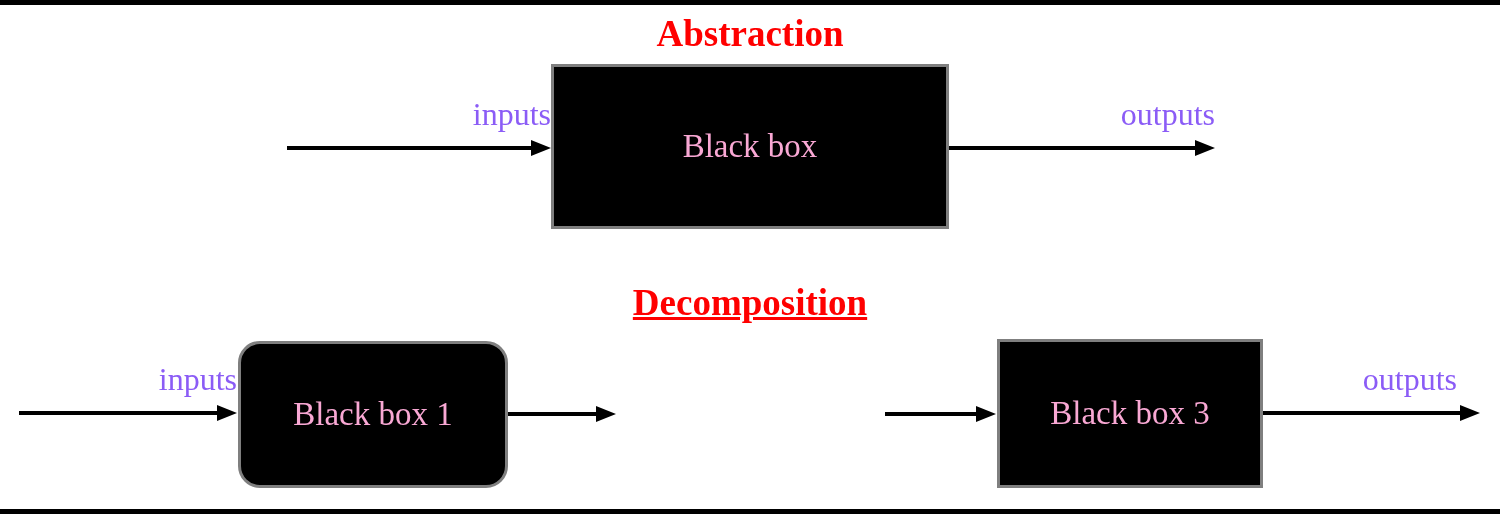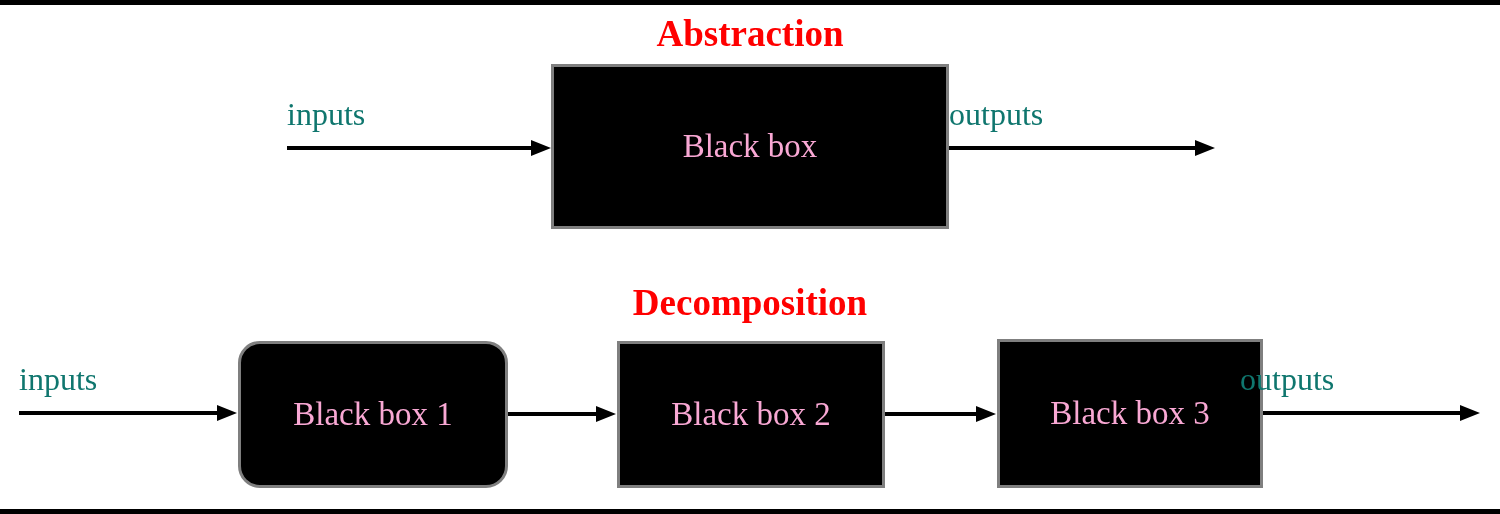--- a/index.html
+++ b/index.html
@@ -58,22 +58,22 @@
     right: 0;
     top: 0;
     width: 0;
     height: 0;
     border-style: solid;
     border-width: 8px 0 8px 20px;
     border-color: transparent transparent transparent #000000;
   }
   .flow-label {
     position: absolute;
-    text-align: left;
-    color: #0f766e;
+    text-align: right;
+    color: #8b5cf6;
     font-size: 32px;
     line-height: 1.1;
   }
 </style>
 </head>
 <body>
 
 <div id="stage">
 
   <div class="frame-bar" style="top:0;"></div>
@@ -92,41 +92,38 @@
     <span>Black box</span>
   </div>
 
   <div class="flow-label" style="left:949px; width:266px; top:97px;">outputs</div>
 
   <div class="arrow" style="left:949px; width:266px; top:140px;">
     <div class="line"></div>
     <div class="head"></div>
   </div>
 
-  <div class="section-title" style="top:284px;">Decomposition</div>
+  <div class="section-title" style="top:284px;text-decoration:underline;">Decomposition</div>
 
   <div class="flow-label" style="left:19px; width:218px; top:362px;">inputs</div>
 
   <div class="arrow" style="left:19px; width:218px; top:405px;">
     <div class="line"></div>
     <div class="head"></div>
   </div>
 
   <div class="black-box" style="left:238px; top:341px; width:270px; height:147px;border-radius:22px;">
     <span>Black box 1</span>
   </div>
 
   <div class="arrow" style="left:508px; width:108px; top:406px;">
     <div class="line"></div>
     <div class="head"></div>
   </div>
 
-  <div class="black-box" style="left:617px; top:341px; width:268px; height:147px;">
-    <span>Black box 2</span>
-  </div>
 
   <div class="arrow" style="left:885px; width:111px; top:406px;">
     <div class="line"></div>
     <div class="head"></div>
   </div>
 
   <div class="black-box" style="left:997px; top:339px; width:266px; height:149px;">
     <span>Black box 3</span>
   </div>
 

